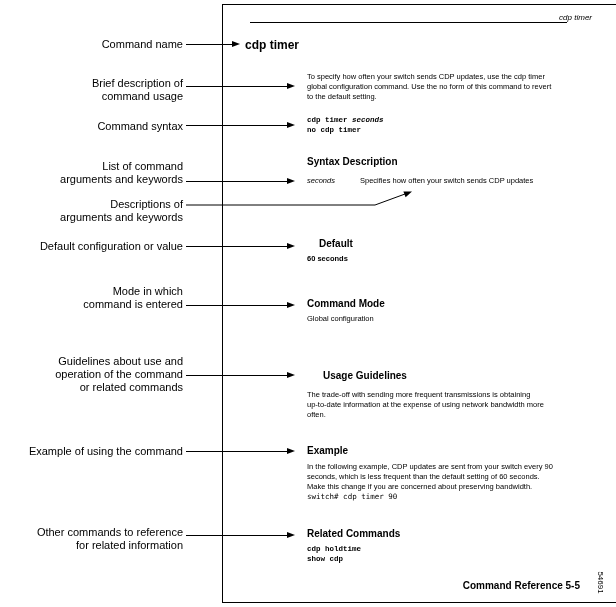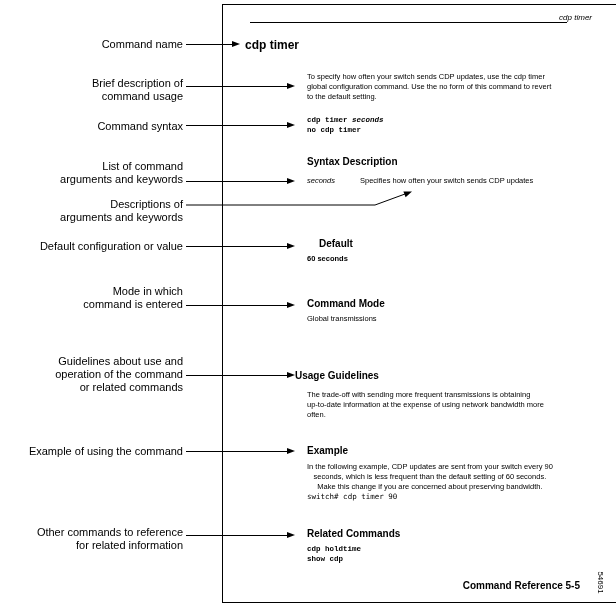--- a/index.html
+++ b/index.html
@@ -91,29 +91,29 @@
     </div>
 
     <div class="sec-h" style="left:84px; top:151px;">Syntax Description</div>
     <div class="body-sm" style="left:84px; top:171px; font-style:italic;">seconds</div>
     <div class="body-sm" style="left:137px; top:171px;">Specifies how often your switch sends CDP updates</div>
 
     <div class="sec-h" style="left:84px; top:233px;margin-left:12px;">Default</div>
     <div class="body-sm" style="left:84px; top:249px;font-weight:bold;">60 seconds</div>
 
     <div class="sec-h" style="left:84px; top:293px;">Command Mode</div>
-    <div class="body-sm" style="left:84px; top:309px;">Global transmissions</div>
+    <div class="body-sm" style="left:84px; top:309px;">Global configuration</div>
 
-    <div class="sec-h" style="left:72px; top:365px;">Usage Guidelines</div>
+    <div class="sec-h" style="left:100px; top:365px;">Usage Guidelines</div>
     <div class="body-sm" style="left:84px; top:385px;">The trade-off with sending more frequent transmissions is obtaining
 up-to-date information at the expense of using network bandwidth more
 often.</div>
 
     <div class="sec-h" style="left:84px; top:440px;">Example</div>
-    <div class="body-sm" style="left:84px; top:457px;text-align:center;">In the following example, CDP updates are sent from your switch every 90
+    <div class="body-sm" style="left:84px; top:457px;">In the following example, CDP updates are sent from your switch every 90
 seconds, which is less frequent than the default setting of 60 seconds.
 Make this change if you are concerned about preserving bandwidth.</div>
     <div class="body-sm mono" style="left:84px; top:487px;">switch# cdp timer 90</div>
 
     <div class="sec-h" style="left:84px; top:523px;">Related Commands</div>
     <div class="body-sm syntax" style="left:84px; top:539px;">cdp holdtime</div>
     <div class="body-sm syntax" style="left:84px; top:549px;">show cdp</div>
 
     <div class="footer">Command Reference 5-5</div>
   </div>

